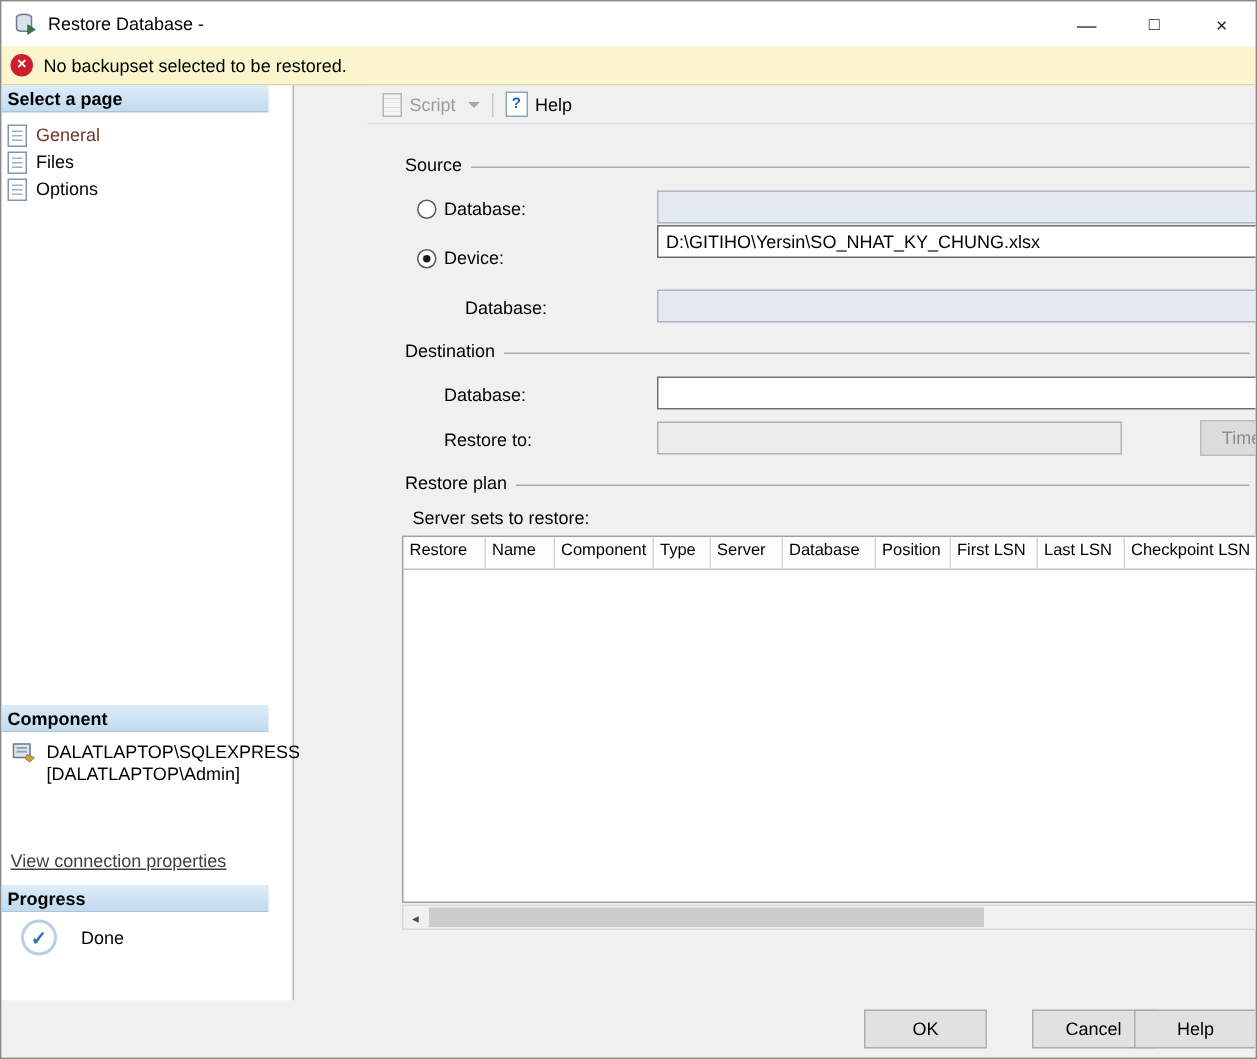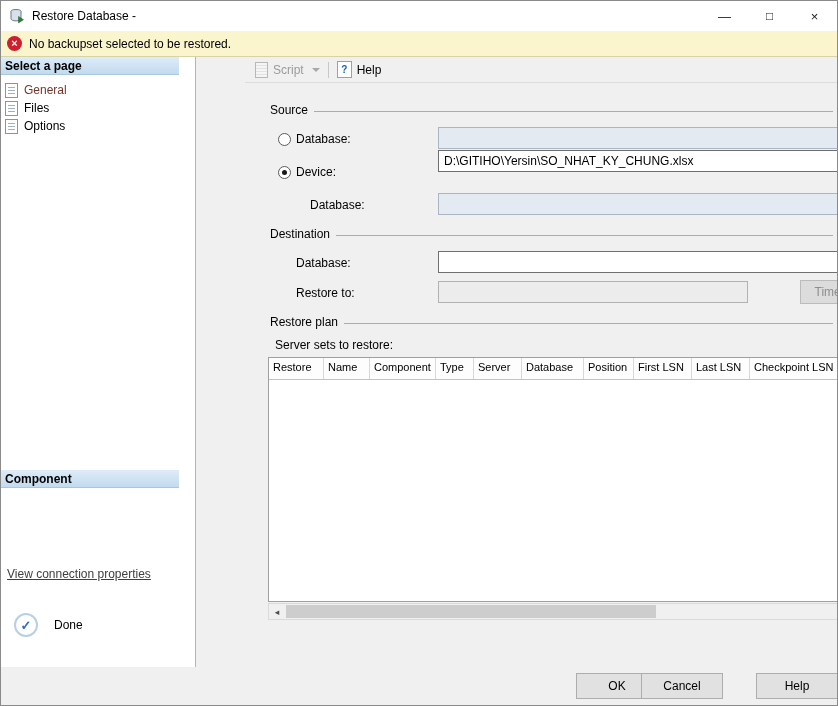--- a/index.html
+++ b/index.html
@@ -128,22 +128,37 @@
         <span class="page-icon"></span>
         <span class="tree-label">Files</span>
       </div>
       <div class="tree-item">
         <span class="page-icon"></span>
         <span class="tree-label">Options</span>
       </div>
     </div>
 
     <div class="section-header hdr-conn">Component</div>
+    <div class="conn-block">
+      <span>
+        <svg width="16" height="15" viewBox="0 0 16 15">
+          <rect x="1" y="2" width="11" height="9" fill="#dce4ec" stroke="#6a7b8c"></rect>
+          <rect x="3" y="4" width="7" height="1.2" fill="#8aa0b4"></rect>
+          <rect x="3" y="6.5" width="7" height="1.2" fill="#8aa0b4"></rect>
+          <path d="M10 9l5 2-3 3-3-2z" fill="#c8a23c" stroke="#8a6d1e" stroke-width="0.5"></path>
+        </svg>
+      </span>
+      <div class="conn-lines">
+        <div>DALATLAPTOP\SQLEXPRESS</div>
+        <div>[DALATLAPTOP\Admin]</div>
+      </div>
+    </div>
     <div class="link">View connection properties</div>
 
+    <div class="section-header hdr-prog">Progress</div>
     <div class="done-row">
       <span class="done-icon">
           <span>✓</span>
         </span>
       <span>Done</span>
     </div>
   </div>
 
   <div class="main">
 
@@ -230,21 +245,21 @@
       <div class="scroll-thumb"></div>
       <div class="scroll-arrow right">▸</div>
     </div>
 
   </div>
 
   <div class="footer">
     <div class="btn" style="left:575px;top:6px;width:82px;height:26px;">
       <span>OK</span>
     </div>
-    <div class="btn" style="left:640px;top:6px;width:82px;height:26px;">
+    <div class="btn" style="left:687px;top:6px;width:82px;height:26px;">
       <span>Cancel</span>
     </div>
     <div class="btn" style="left:755px;top:6px;width:82px;height:26px;">
       <span>Help</span>
     </div>
   </div>
 
 </div>
 
 </body></html>

